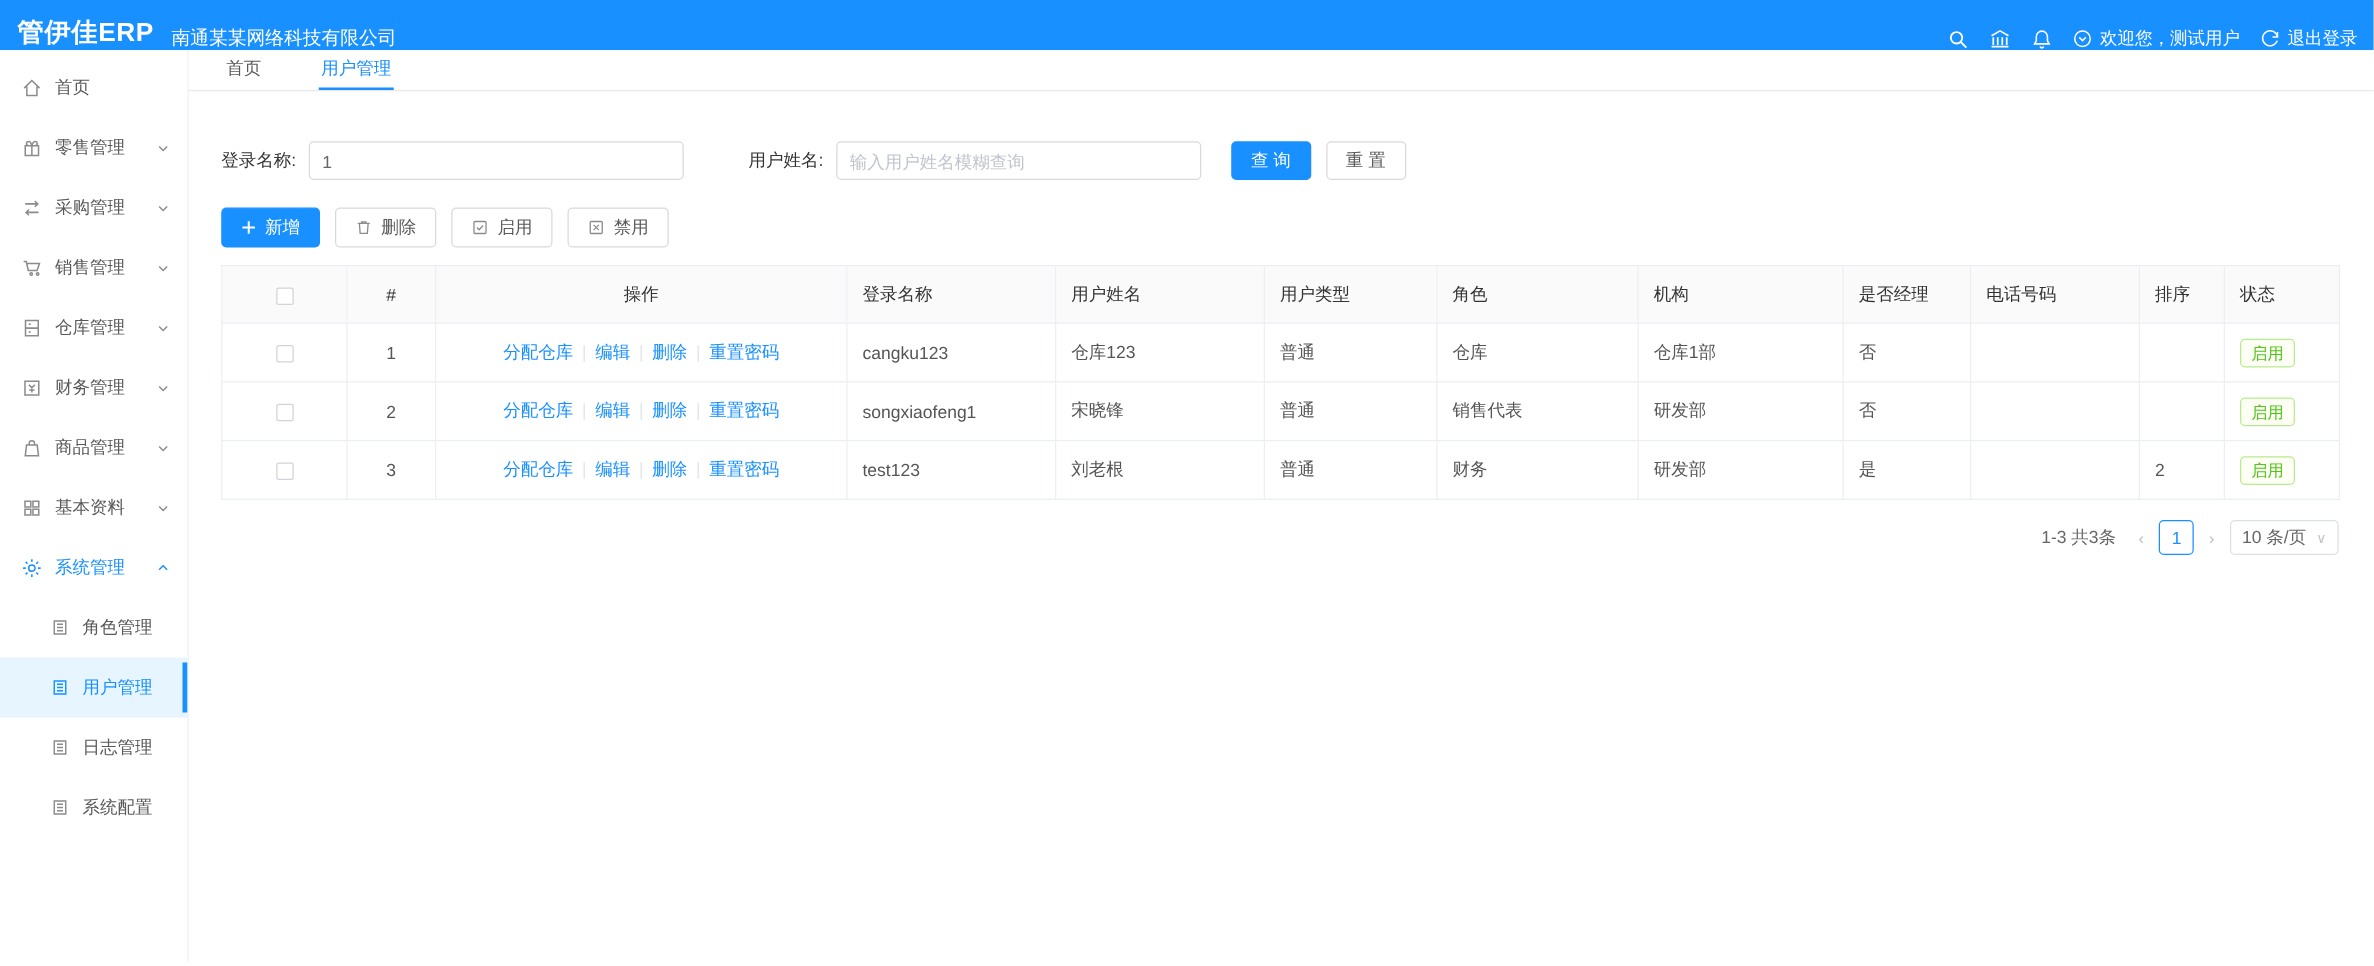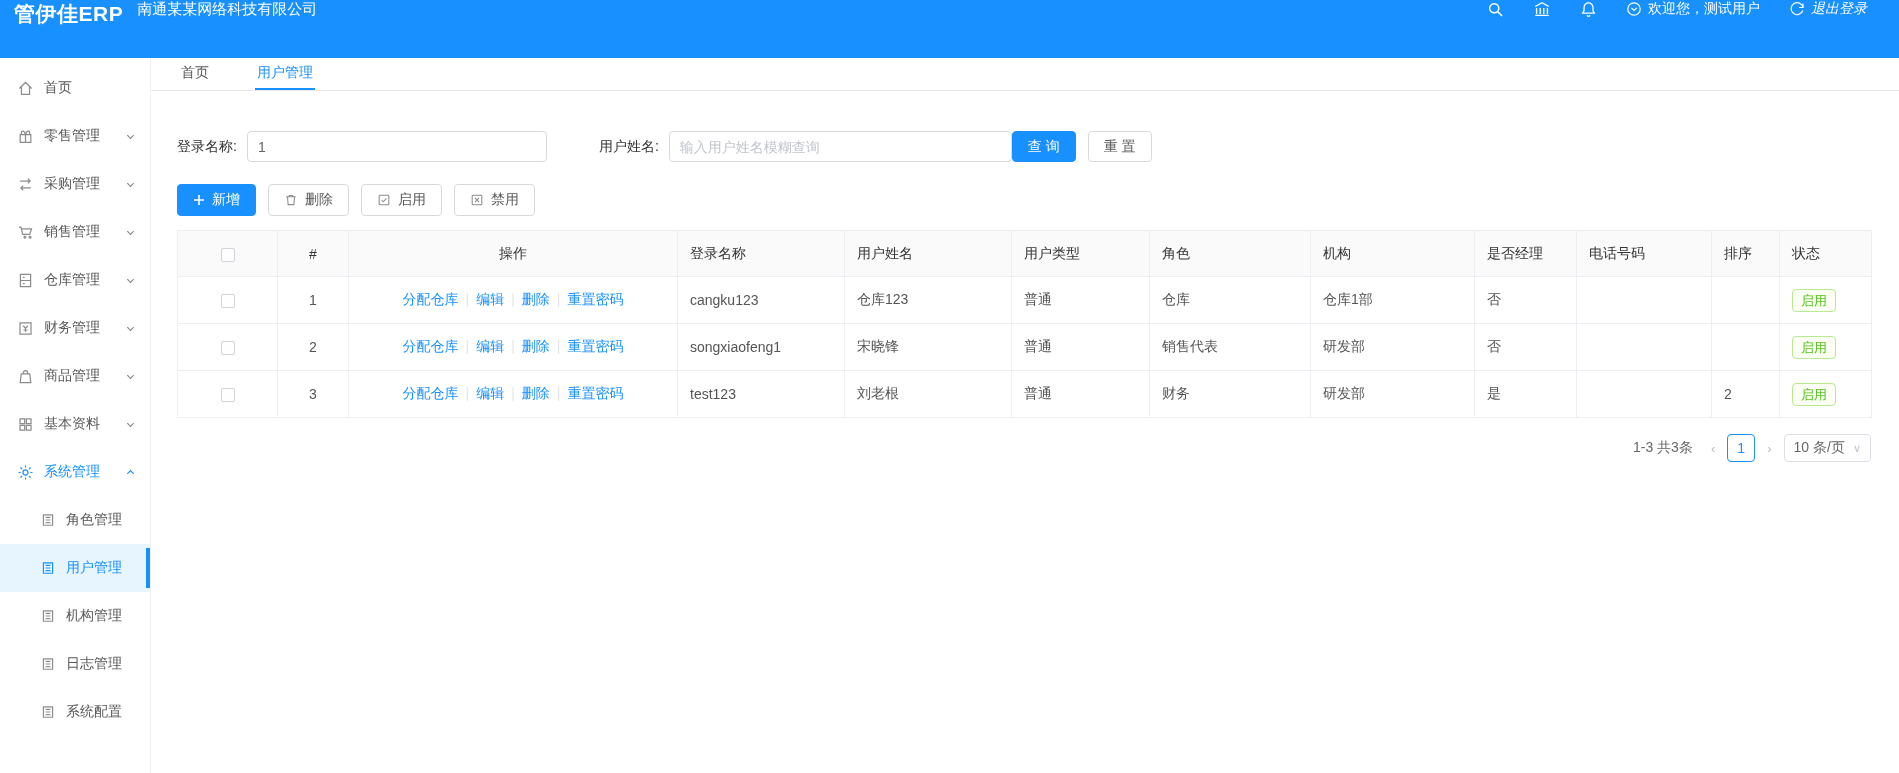--- a/index.html
+++ b/index.html
@@ -1,27 +1,27 @@
 <!DOCTYPE html>
 <html><head>
 <meta charset="utf-8">
 <style>
   * { margin:0; padding:0; box-sizing:border-box; }
   html,body { width:1899px; height:773px; overflow:hidden;
     font-family:"Liberation Sans","DejaVu Sans",sans-serif; background:#fff; font-size:14px; color:#333; }
 
   
-  .hdr { height:58px; background:#1890ff; display:flex; align-items:flex-start; color:#fff; }
+  .hdr { height:40px; background:#1890ff; display:flex; align-items:flex-end; color:#fff; }
   .hdr .logo { font-size:21px; font-weight:bold; padding:0 14px; letter-spacing:.5px; white-space:nowrap; }
   .hdr .company { font-size:15px; white-space:nowrap; }
   .hdr .spacer { flex:1; }
-  .hdr .hicons { display:flex; align-items:center; gap:29px; margin-right:8px; }
+  .hdr .hicons { display:flex; align-items:center; gap:16px; margin-right:8px; }
   .hdr .hbtn { display:flex; align-items:center; gap:6px; cursor:pointer; font-size:14px; white-space:nowrap; }
   .hdr svg { display:block; }
-  .hdr .pad-r { margin-right:24px;font-style:italic; }
+  .hdr .pad-r { margin-right:5px; }
 
   .app { display:flex; height:729px; }
 
   
   .side { width:151px; background:#fff; border-right:1px solid #eef0f3; overflow:hidden; padding-top:6px; flex-shrink:0; }
   .snav .it { height:48px; display:flex; align-items:center; padding:0 10px 0 17px; color:#595959; cursor:pointer; position:relative; }
   .snav .it .ico { width:17px; height:17px; color:#8c8c8c; flex-shrink:0; }
   .snav .it .lbl { margin-left:10px; flex:1; font-size:14px; white-space:nowrap; }
   .snav .it .chev { color:#8c8c8c; width:11px; height:11px; margin-right:4px; }
   .snav .it.is-active-parent, .snav .it.is-active-parent .ico, .snav .it.is-active-parent .chev { color:#1890ff; }
@@ -39,21 +39,21 @@
 
   .content { padding:0 26px; }
 
   
   .frow { display:flex; align-items:center; margin-top:40px; }
   .frow .flabel { font-size:14px; color:#333; margin-right:10px; white-space:nowrap; }
   .frow input { height:31px; border:1px solid #d9d9d9; border-radius:4px; padding:0 10px; font-size:14px; color:#666;
     outline:none; font-family:inherit; }
   .frow input::placeholder { color:#c0c4cc; }
   .inp1 { width:300px; margin-right:52px; }
-  .inp2 { width:343px; }
+  .inp2 { width:292px; margin-right:24px; }
   .btn { height:31px; border-radius:4px; border:1px solid #d9d9d9; background:#fff; color:#595959; font-size:14px;
     padding:0 15px; cursor:pointer; font-family:inherit; display:inline-flex; align-items:center; gap:7px; white-space:nowrap; }
   .btn.primary { background:#1890ff; border-color:#1890ff; color:#fff; }
   .btn + .btn { margin-left:12px; }
 
   
   .trow { display:flex; align-items:center; margin-top:22px; }
   .trow .btn { height:32px; }
   .trow svg { display:block; }
 
@@ -210,26 +210,20 @@
           <svg class="ico" viewBox="0 0 16 16" fill="none" stroke="currentColor" stroke-width="1.15">
             <path d="M3.4 2.8h9.2v10.4H3.4zM5.6 5.4h4.8M5.6 8h4.8M5.6 10.6h4.8"></path>
           </svg>
           <span class="lbl">角色管理</span>
         </div>
         <div class="it sub sel">
           <svg class="ico" viewBox="0 0 16 16" fill="none" stroke="currentColor" stroke-width="1.15">
             <path d="M3.4 2.8h9.2v10.4H3.4zM5.6 5.4h4.8M5.6 8h4.8M5.6 10.6h4.8"></path>
           </svg>
           <span class="lbl">用户管理</span>
-        </div>
-        <div class="it sub">
-          <svg class="ico" viewBox="0 0 16 16" fill="none" stroke="currentColor" stroke-width="1.15">
-            <path d="M3.4 2.8h9.2v10.4H3.4zM5.6 5.4h4.8M5.6 8h4.8M5.6 10.6h4.8"></path>
-          </svg>
-          <span class="lbl">机构管理</span>
         </div>
         <div class="it sub">
           <svg class="ico" viewBox="0 0 16 16" fill="none" stroke="currentColor" stroke-width="1.15">
             <path d="M3.4 2.8h9.2v10.4H3.4zM5.6 5.4h4.8M5.6 8h4.8M5.6 10.6h4.8"></path>
           </svg>
           <span class="lbl">日志管理</span>
         </div>
         <div class="it sub">
           <svg class="ico" viewBox="0 0 16 16" fill="none" stroke="currentColor" stroke-width="1.15">
             <path d="M3.4 2.8h9.2v10.4H3.4zM5.6 5.4h4.8M5.6 8h4.8M5.6 10.6h4.8"></path>

